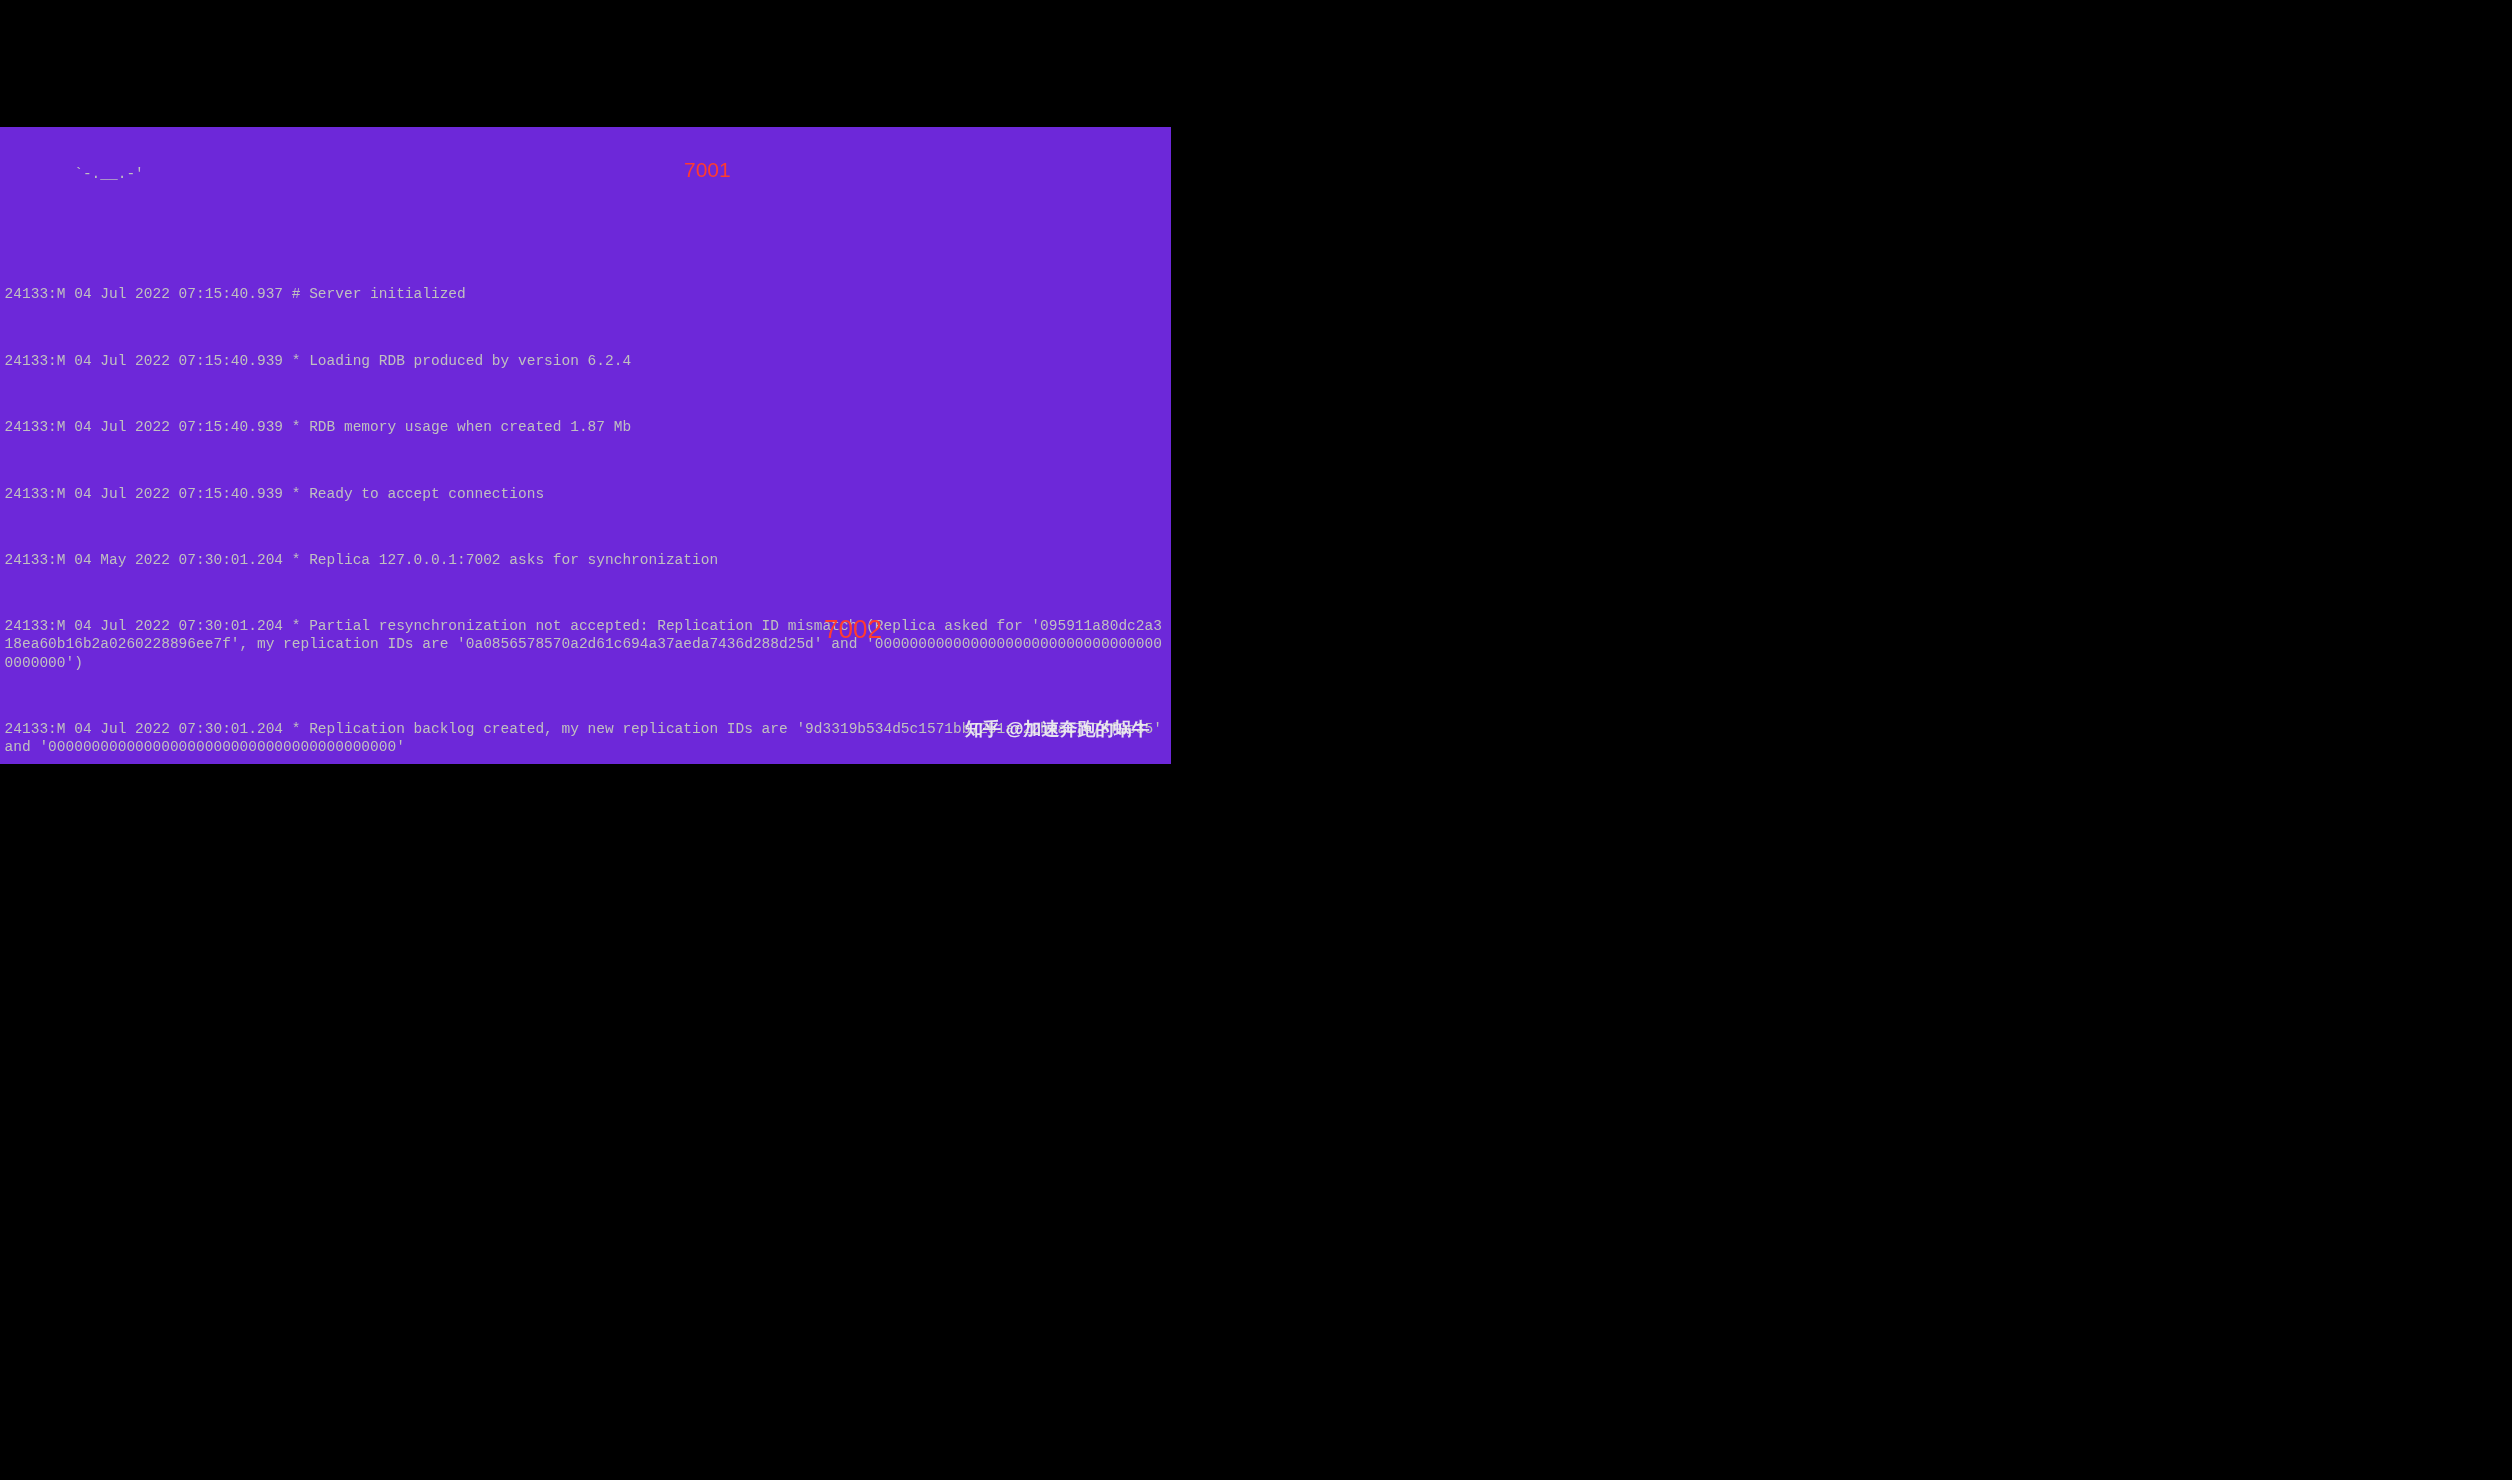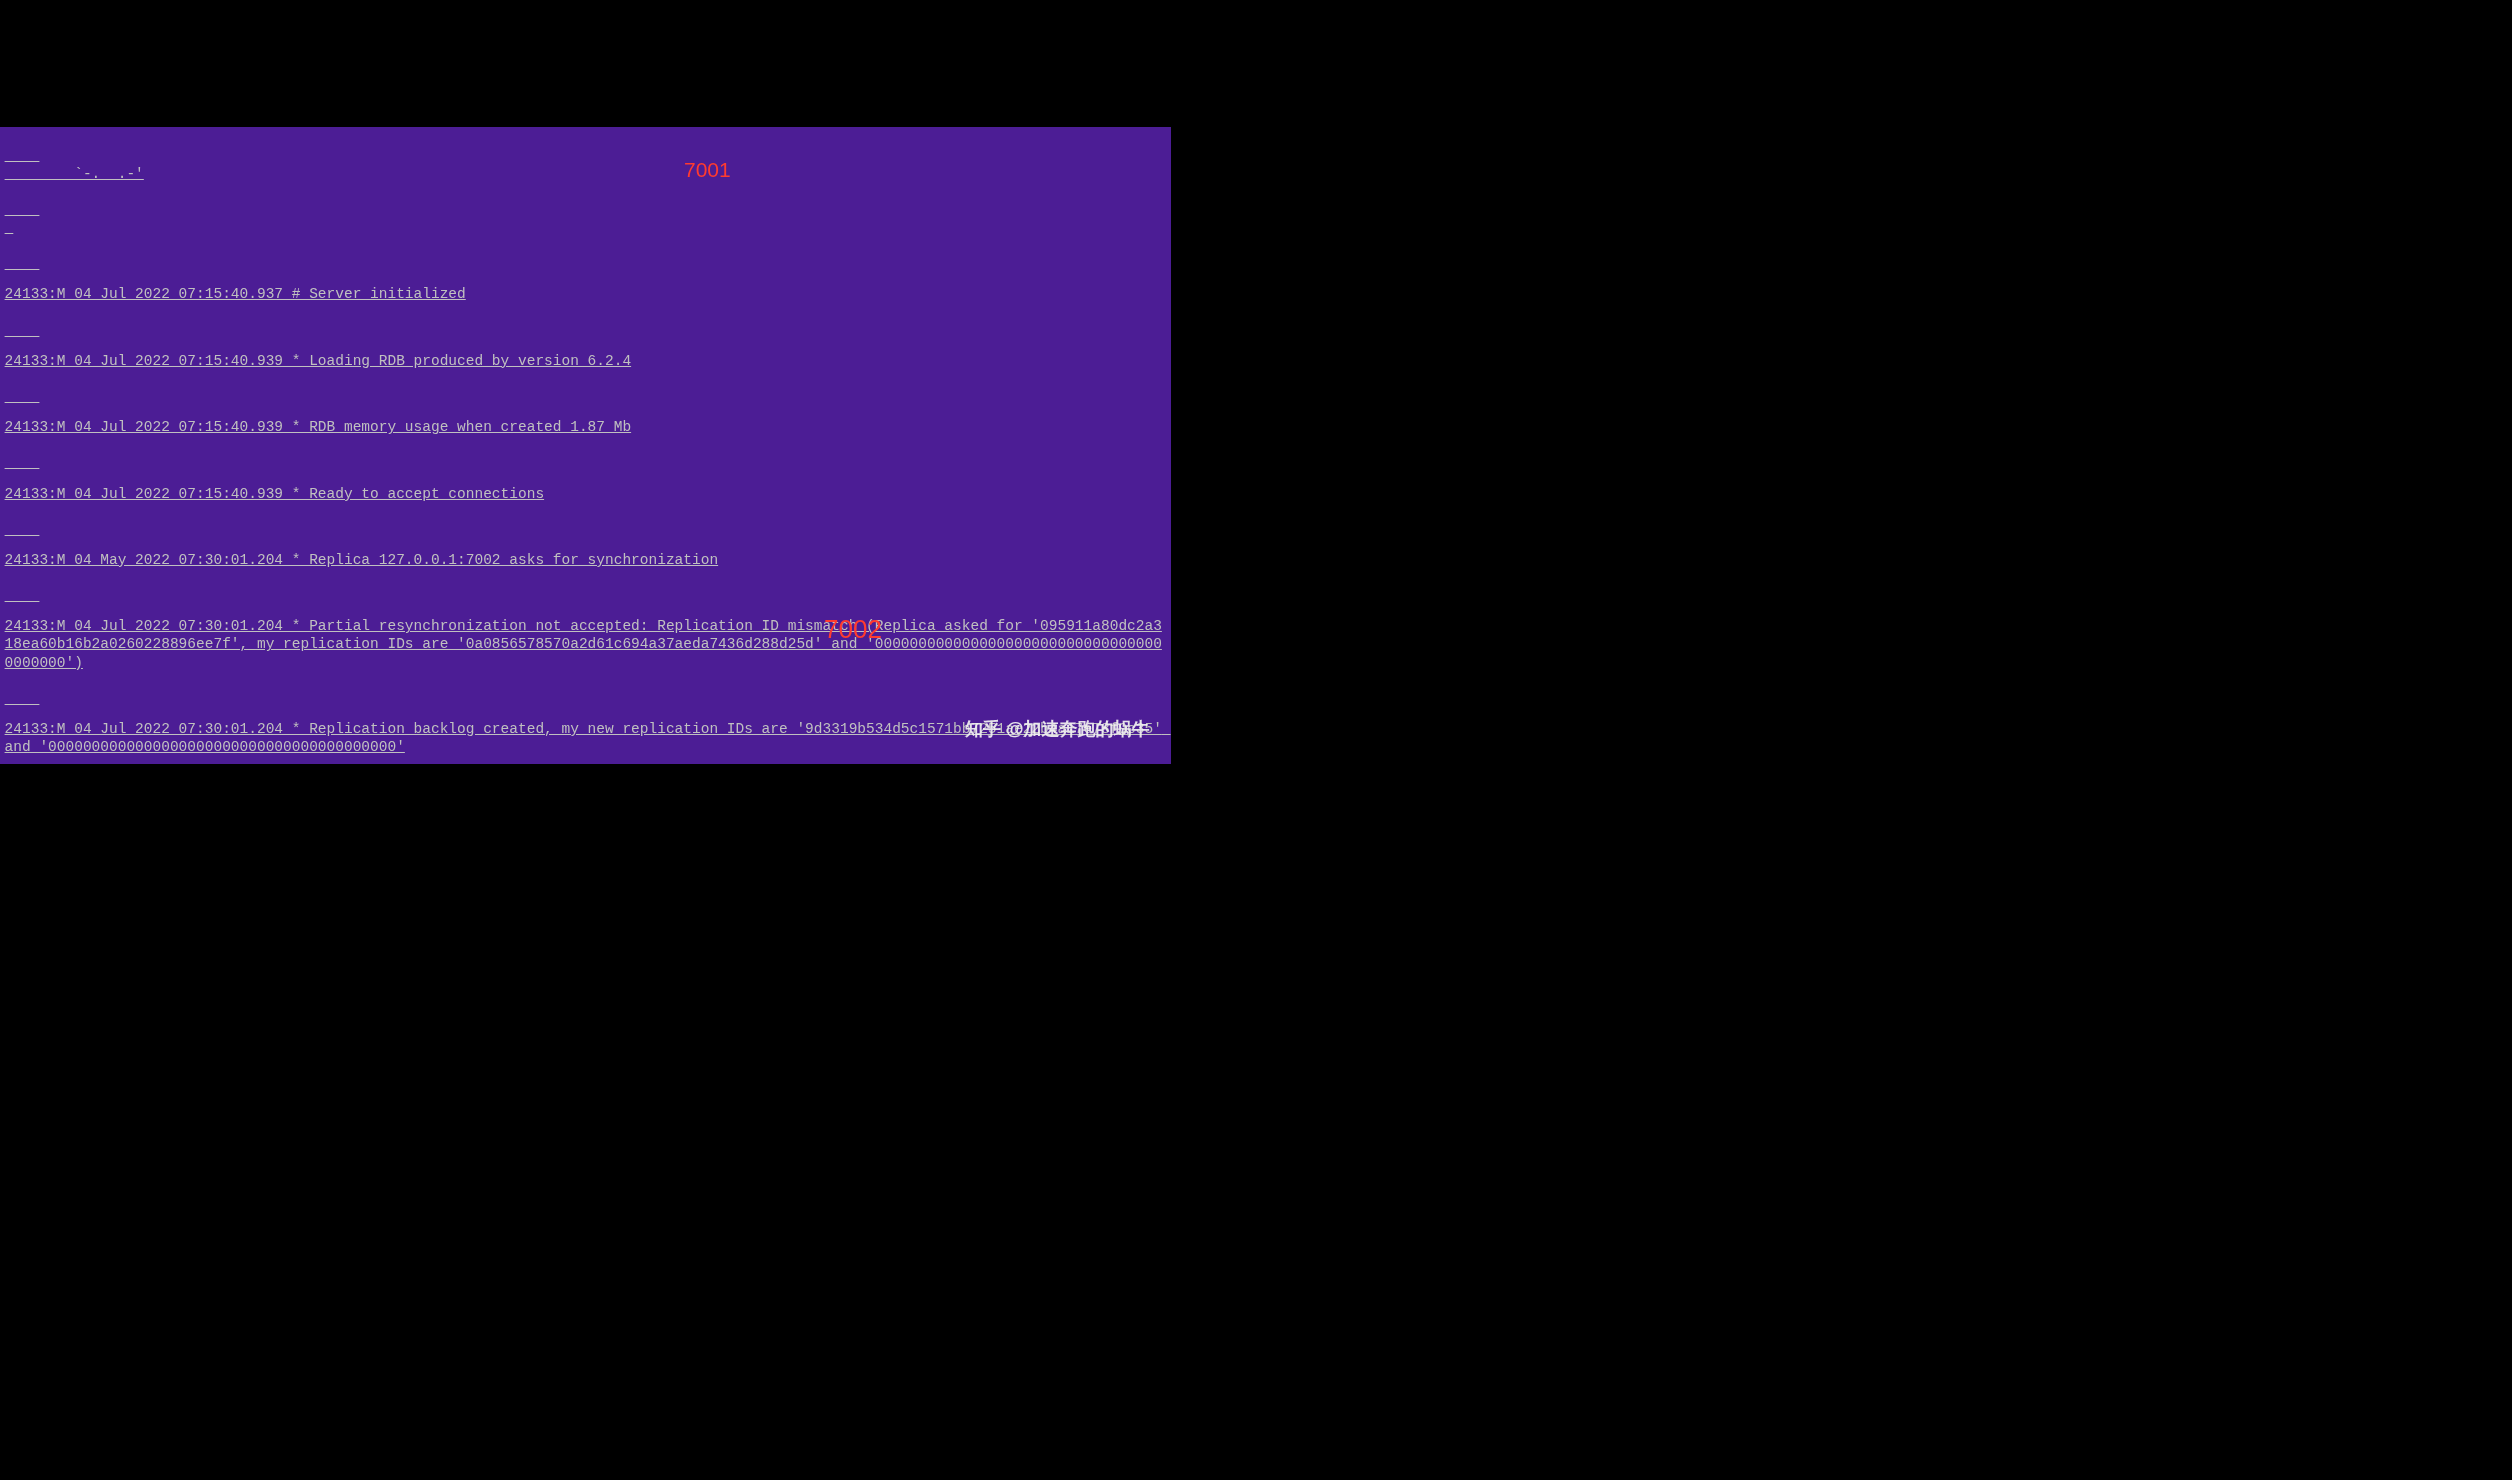--- a/index.html
+++ b/index.html
@@ -11,24 +11,23 @@
       font-family: 'Consolas', 'Monaco', 'Courier New', monospace;
       font-size: 14.5px;
       line-height: 1.25;
       color: #c0c0c0;
       background: #000;
       white-space: pre-wrap;
       word-break: break-all;
       overflow: hidden;
     }
     .pane-top {
-      background: #4c1d95;
+      background: #6d28d9;
       padding: 1.5px 4.6px 3.1px 4.6px;
       color: #c0c0c0;
-      text-decoration: underline;
     }
     .annotation {
       position: absolute;
       color: #ff3b2f;
       font-family: Arial, 'Helvetica Neue', sans-serif;
       font-weight: 400;
       pointer-events: none;
     }
     .ann-7001 {
       top: 56px;

